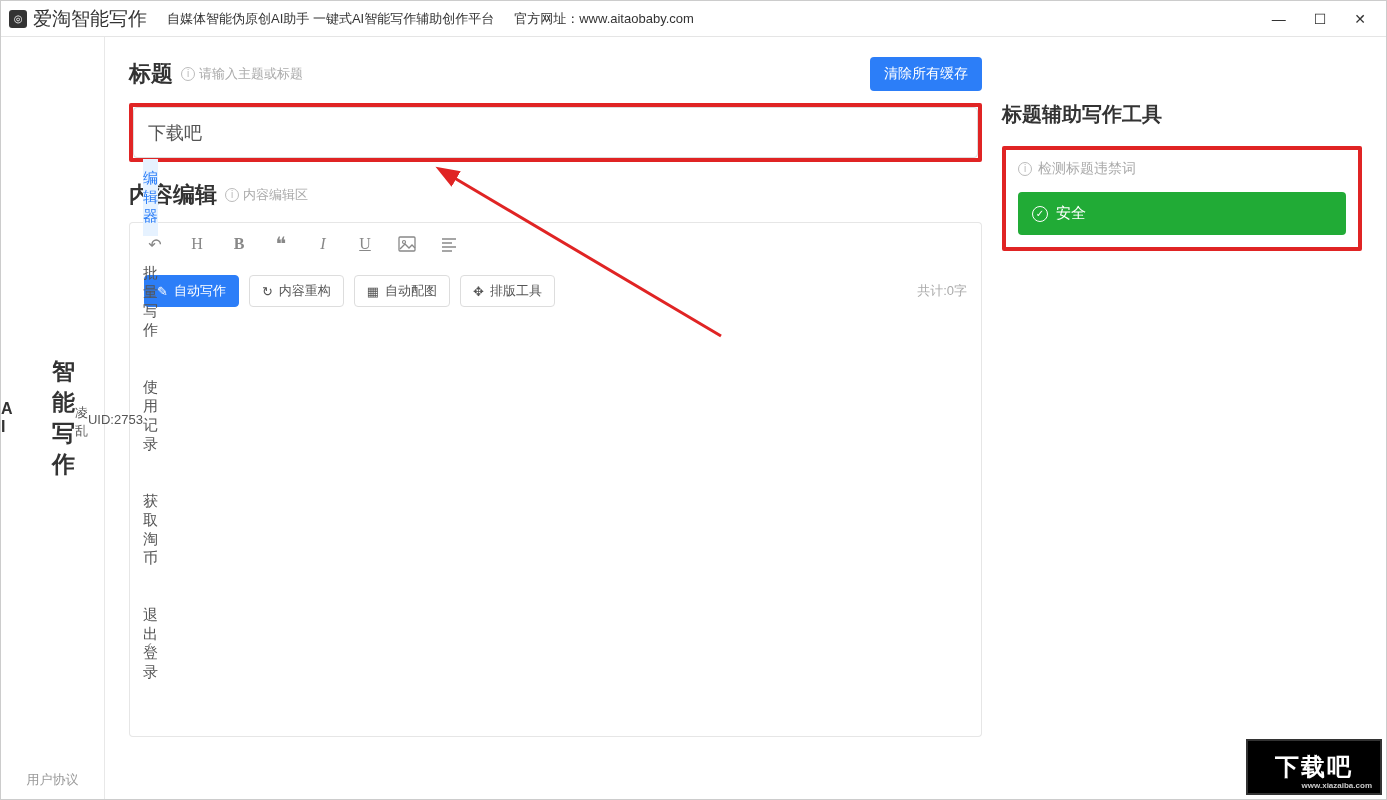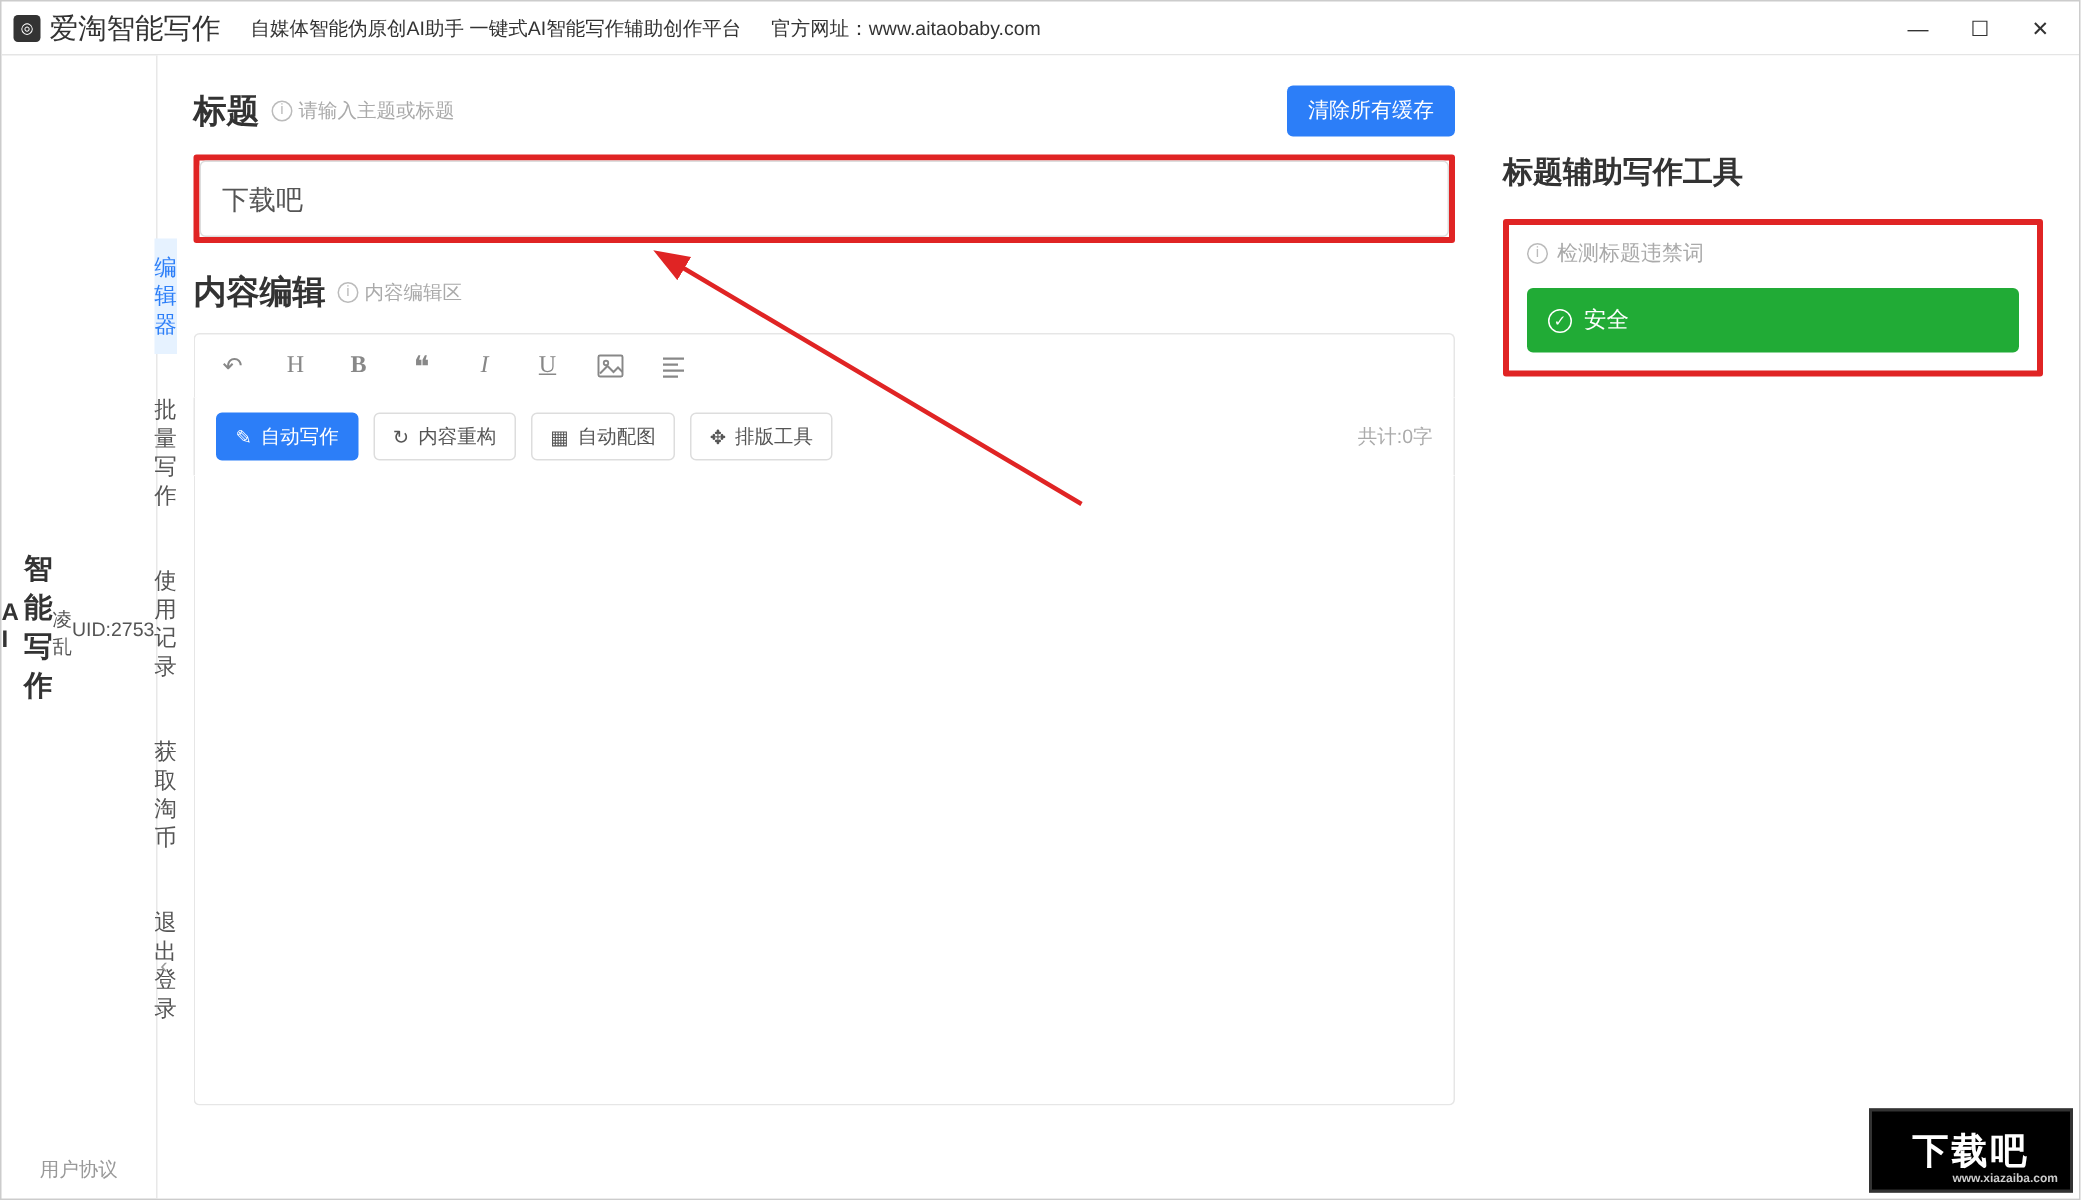--- a/index.html
+++ b/index.html
@@ -12,31 +12,31 @@
 .titlebar .site-label { color: #333; font-size: 13px; }
 .titlebar .site-url { color: #333; font-size: 13px; }
 .window-controls { margin-left: auto; display: flex; gap: 28px; padding-right: 12px; }
 .window-controls span { cursor: pointer; color: #333; font-size: 14px; display: inline-flex; align-items: center; }
 
 .main { display: flex; height: calc(100% - 36px); }
 
 .sidebar { width: 104px; border-right: 1px solid #e8e8e8; display: flex; flex-direction: row; align-items: center; padding-top: 14px; position: relative; }
 .sidebar .logo-row { display: flex; align-items: center; gap: 4px; margin-bottom: 14px; }
 .sidebar .logo-mark { font-size: 16px; font-weight: bold; }
-.sidebar .logo-text { font-size: 19px; font-weight: bold; }
+.sidebar .logo-text { font-size: 23px; font-weight: bold; margin-left: 36px; }
 .sidebar .avatar { width: 46px; height: 46px; border-radius: 50%; background: radial-gradient(circle at 30% 30%, #d9a066, #6b3a1a 70%, #3a1f0e); margin-bottom: 10px; }
 .sidebar .username { color: #555; font-size: 13px; margin-bottom: 6px; }
 .sidebar .uid { color: #555; font-size: 13px; margin-bottom: 12px; }
 .sidebar .nav { width: 100%; display: flex; flex-direction: column; gap: 18px; align-items: stretch; }
 .sidebar .nav-item { text-align: center; padding: 10px 0; color: #555; cursor: pointer; position: relative; font-size: 15px; }
 .sidebar .nav-item.active { background: #e6f2ff; color: #2c7ef8; }
 .sidebar .nav-item .chev { position: absolute; right: 6px; top: 50%; transform: translateY(-50%); color: #999; }
 .sidebar .footer-link { position: absolute; bottom: 10px; width: 100%; text-align: center; color: #999; font-size: 13px; }
 
-.content { flex: 1; display: flex; padding: 20px 24px; gap: 32px; background: #fff; }
+.content { flex: 1; display: flex; padding: 20px 24px; gap: 20px; background: #fff; }
 .left { flex: 1; min-width: 0; }
 .right { width: 360px; margin-top: 44px; }
 
 .section-title-row { display: flex; align-items: center; margin-bottom: 12px; }
 .section-title { font-size: 22px; font-weight: bold; color: #333; margin-right: 8px; }
 .section-hint { color: #aaa; font-size: 13px; display: inline-flex; align-items: center; gap: 4px; }
 .section-hint .info-icon { display: inline-block; width: 14px; height: 14px; border: 1px solid #bbb; border-radius: 50%; color: #bbb; font-size: 10px; line-height: 12px; text-align: center; }
 .clear-btn { margin-left: auto; background: #2c7ef8; color: #fff; border: none; border-radius: 4px; padding: 8px 14px; cursor: pointer; font-size: 14px; }
 
 .title-input-wrap { border: 4px solid #e02424; border-radius: 2px; padding: 0; margin-bottom: 18px; }

